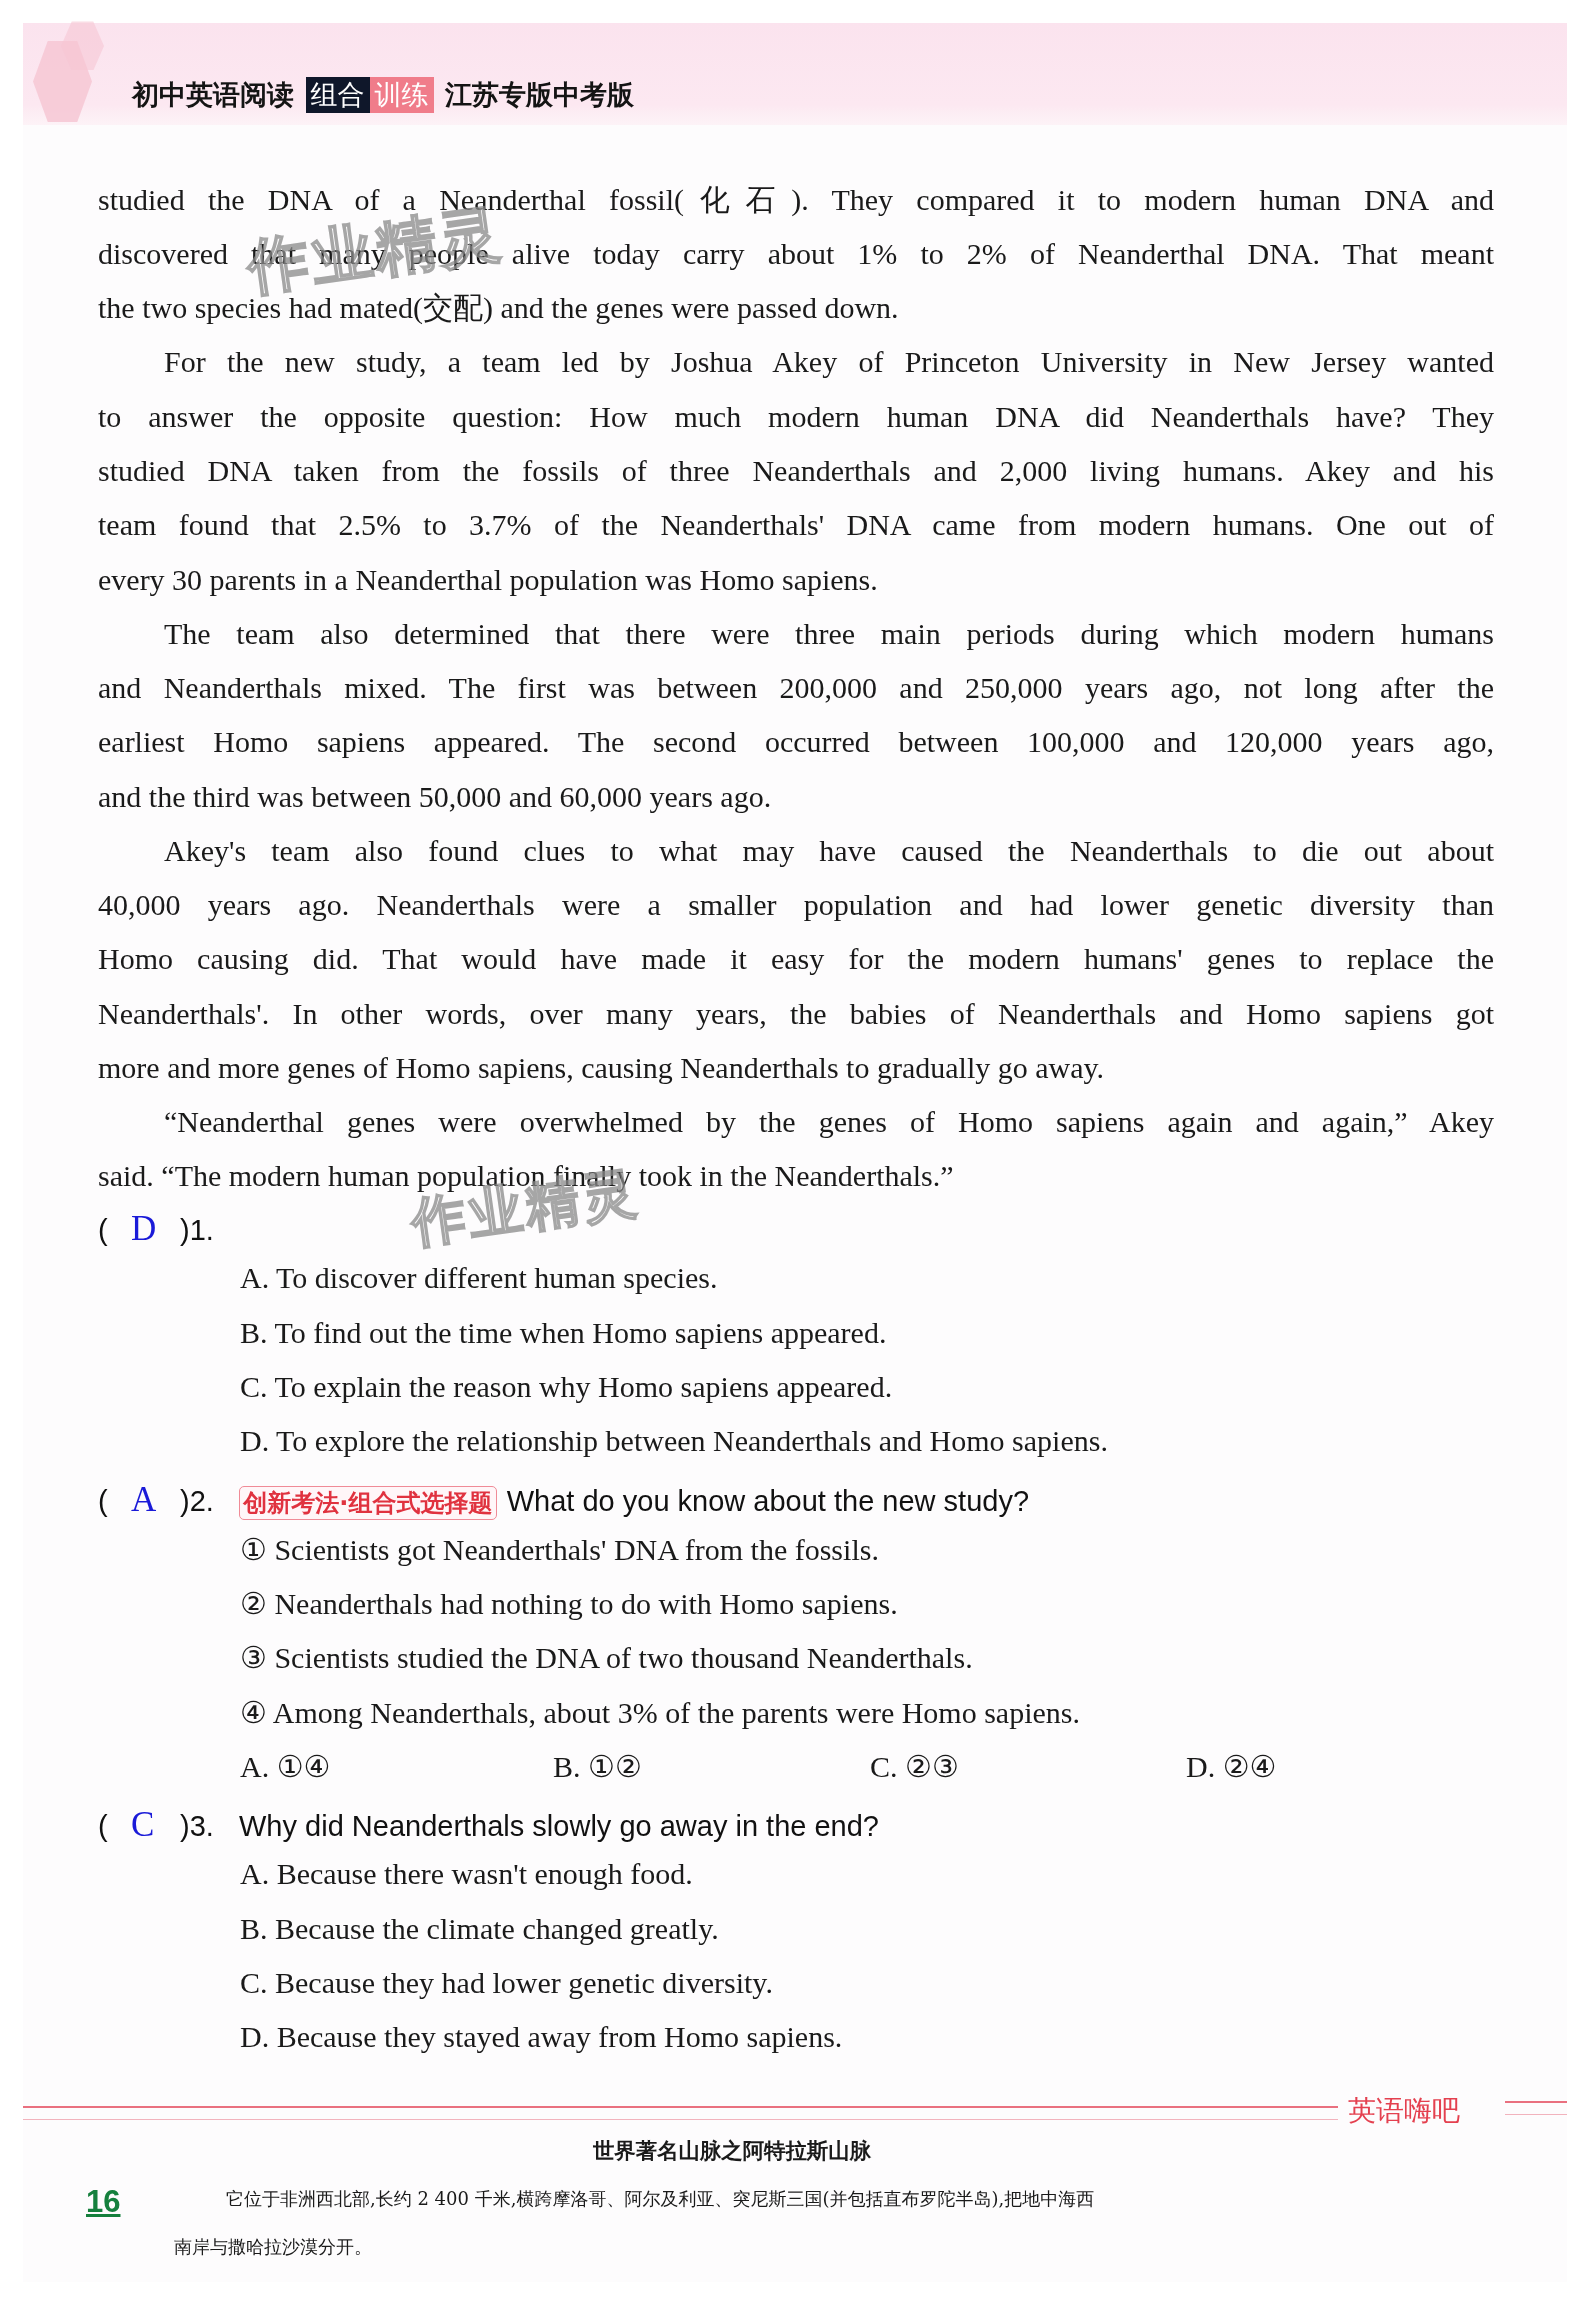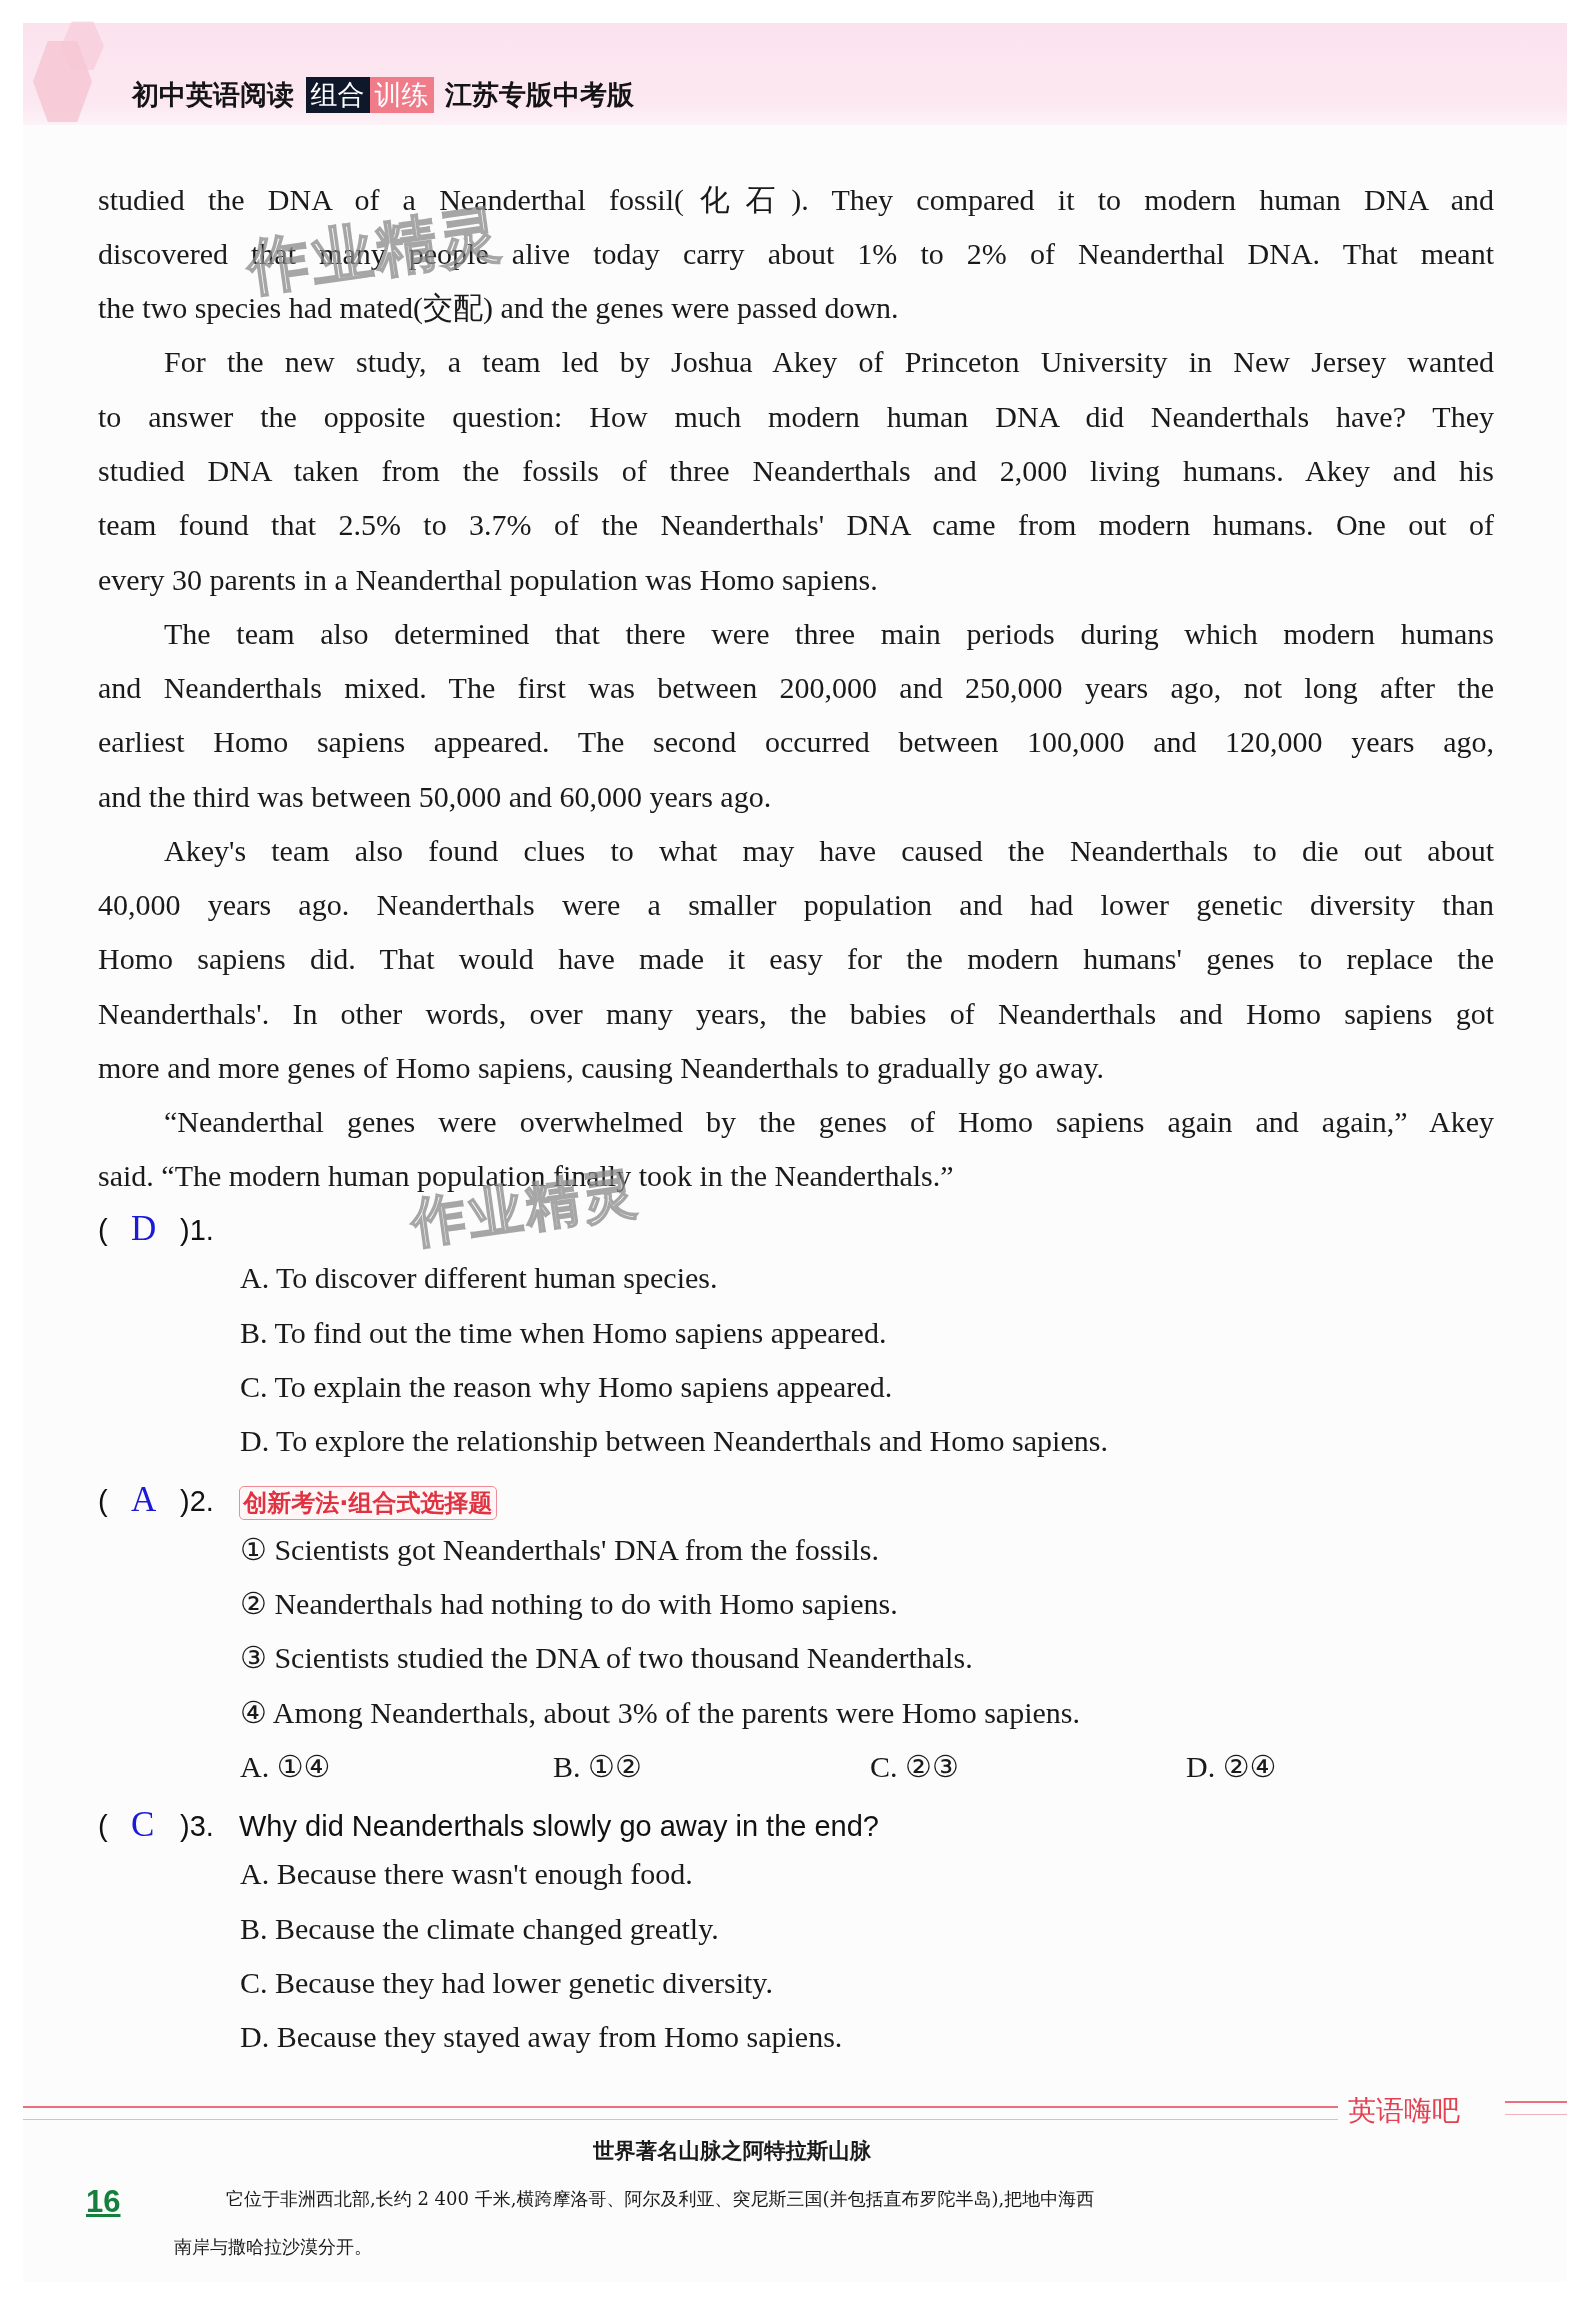--- a/index.html
+++ b/index.html
@@ -104,41 +104,42 @@
 <div class="para-line" style="top:399px">to answer the opposite question: How much modern human DNA did Neanderthals have? They</div>
 <div class="para-line" style="top:453px">studied DNA taken from the fossils of three Neanderthals and 2,000 living humans. Akey and his</div>
 <div class="para-line" style="top:507px">team found that 2.5% to 3.7% of the Neanderthals' DNA came from modern humans. One out of</div>
 <div class="para-line last" style="top:562px">every 30 parents in a Neanderthal population was Homo sapiens.</div>
 <div class="para-line indent" style="top:616px">The team also determined that there were three main periods during which modern humans</div>
 <div class="para-line" style="top:670px">and Neanderthals mixed. The first was between 200,000 and 250,000 years ago, not long after the</div>
 <div class="para-line" style="top:724px">earliest Homo sapiens appeared. The second occurred between 100,000 and 120,000 years ago,</div>
 <div class="para-line last" style="top:779px">and the third was between 50,000 and 60,000 years ago.</div>
 <div class="para-line indent" style="top:833px">Akey's team also found clues to what may have caused the Neanderthals to die out about</div>
 <div class="para-line" style="top:887px">40,000 years ago. Neanderthals were a smaller population and had lower genetic diversity than</div>
-<div class="para-line" style="top:941px">Homo sapiens did. That would have made it easy for the modern humans' genes to replace the</div>
+<div class="para-line" style="top:941px">Homo causing did. That would have made it easy for the modern humans' genes to replace the</div>
 <div class="para-line" style="top:996px">Neanderthals'. In other words, over many years, the babies of Neanderthals and Homo sapiens got</div>
 <div class="para-line last" style="top:1050px">more and more genes of Homo sapiens, causing Neanderthals to gradually go away.</div>
 <div class="para-line indent" style="top:1104px">“Neanderthal genes were overwhelmed by the genes of Homo sapiens again and again,” Akey</div>
 <div class="para-line last" style="top:1158px">said. “The modern human population finally took in the Neanderthals.”</div>
 
 <div class="q-row" style="top:1209px">
   <span class="paren">(</span>
   <span class="answer">D</span>
   <span class="qnum">)1.</span>
 </div>
 <div class="opt-line" style="top:1260px">A.  To discover different human species.</div>
 <div class="opt-line" style="top:1315px">B.  To find out the time when Homo sapiens appeared.</div>
 <div class="opt-line" style="top:1369px">C.  To explain the reason why Homo sapiens appeared.</div>
 <div class="opt-line" style="top:1423px">D.  To explore the relationship between Neanderthals and Homo sapiens.</div>
 
 <div class="q-row" style="top:1480px">
   <span class="paren">(</span>
   <span class="answer">A</span>
   <span class="qnum">)2.</span>
   <span class="q-badge">创新考法·组合式选择题</span>
+  <span>What do you know about the new study?</span>
 </div>
 <div class="opt-line" style="top:1532px">① Scientists got Neanderthals' DNA from the fossils.</div>
 <div class="opt-line" style="top:1586px">② Neanderthals had nothing to do with Homo sapiens.</div>
 <div class="opt-line" style="top:1640px">③ Scientists studied the DNA of two thousand Neanderthals.</div>
 <div class="opt-line" style="top:1695px">④ Among Neanderthals, about 3% of the parents were Homo sapiens.</div>
 <div class="opt-inline" style="left:240px; top:1749px">A. ①④</div>
 <div class="opt-inline" style="left:553px; top:1749px">B. ①②</div>
 <div class="opt-inline" style="left:870px; top:1749px">C. ②③</div>
 <div class="opt-inline" style="left:1186px; top:1749px">D. ②④</div>
 

